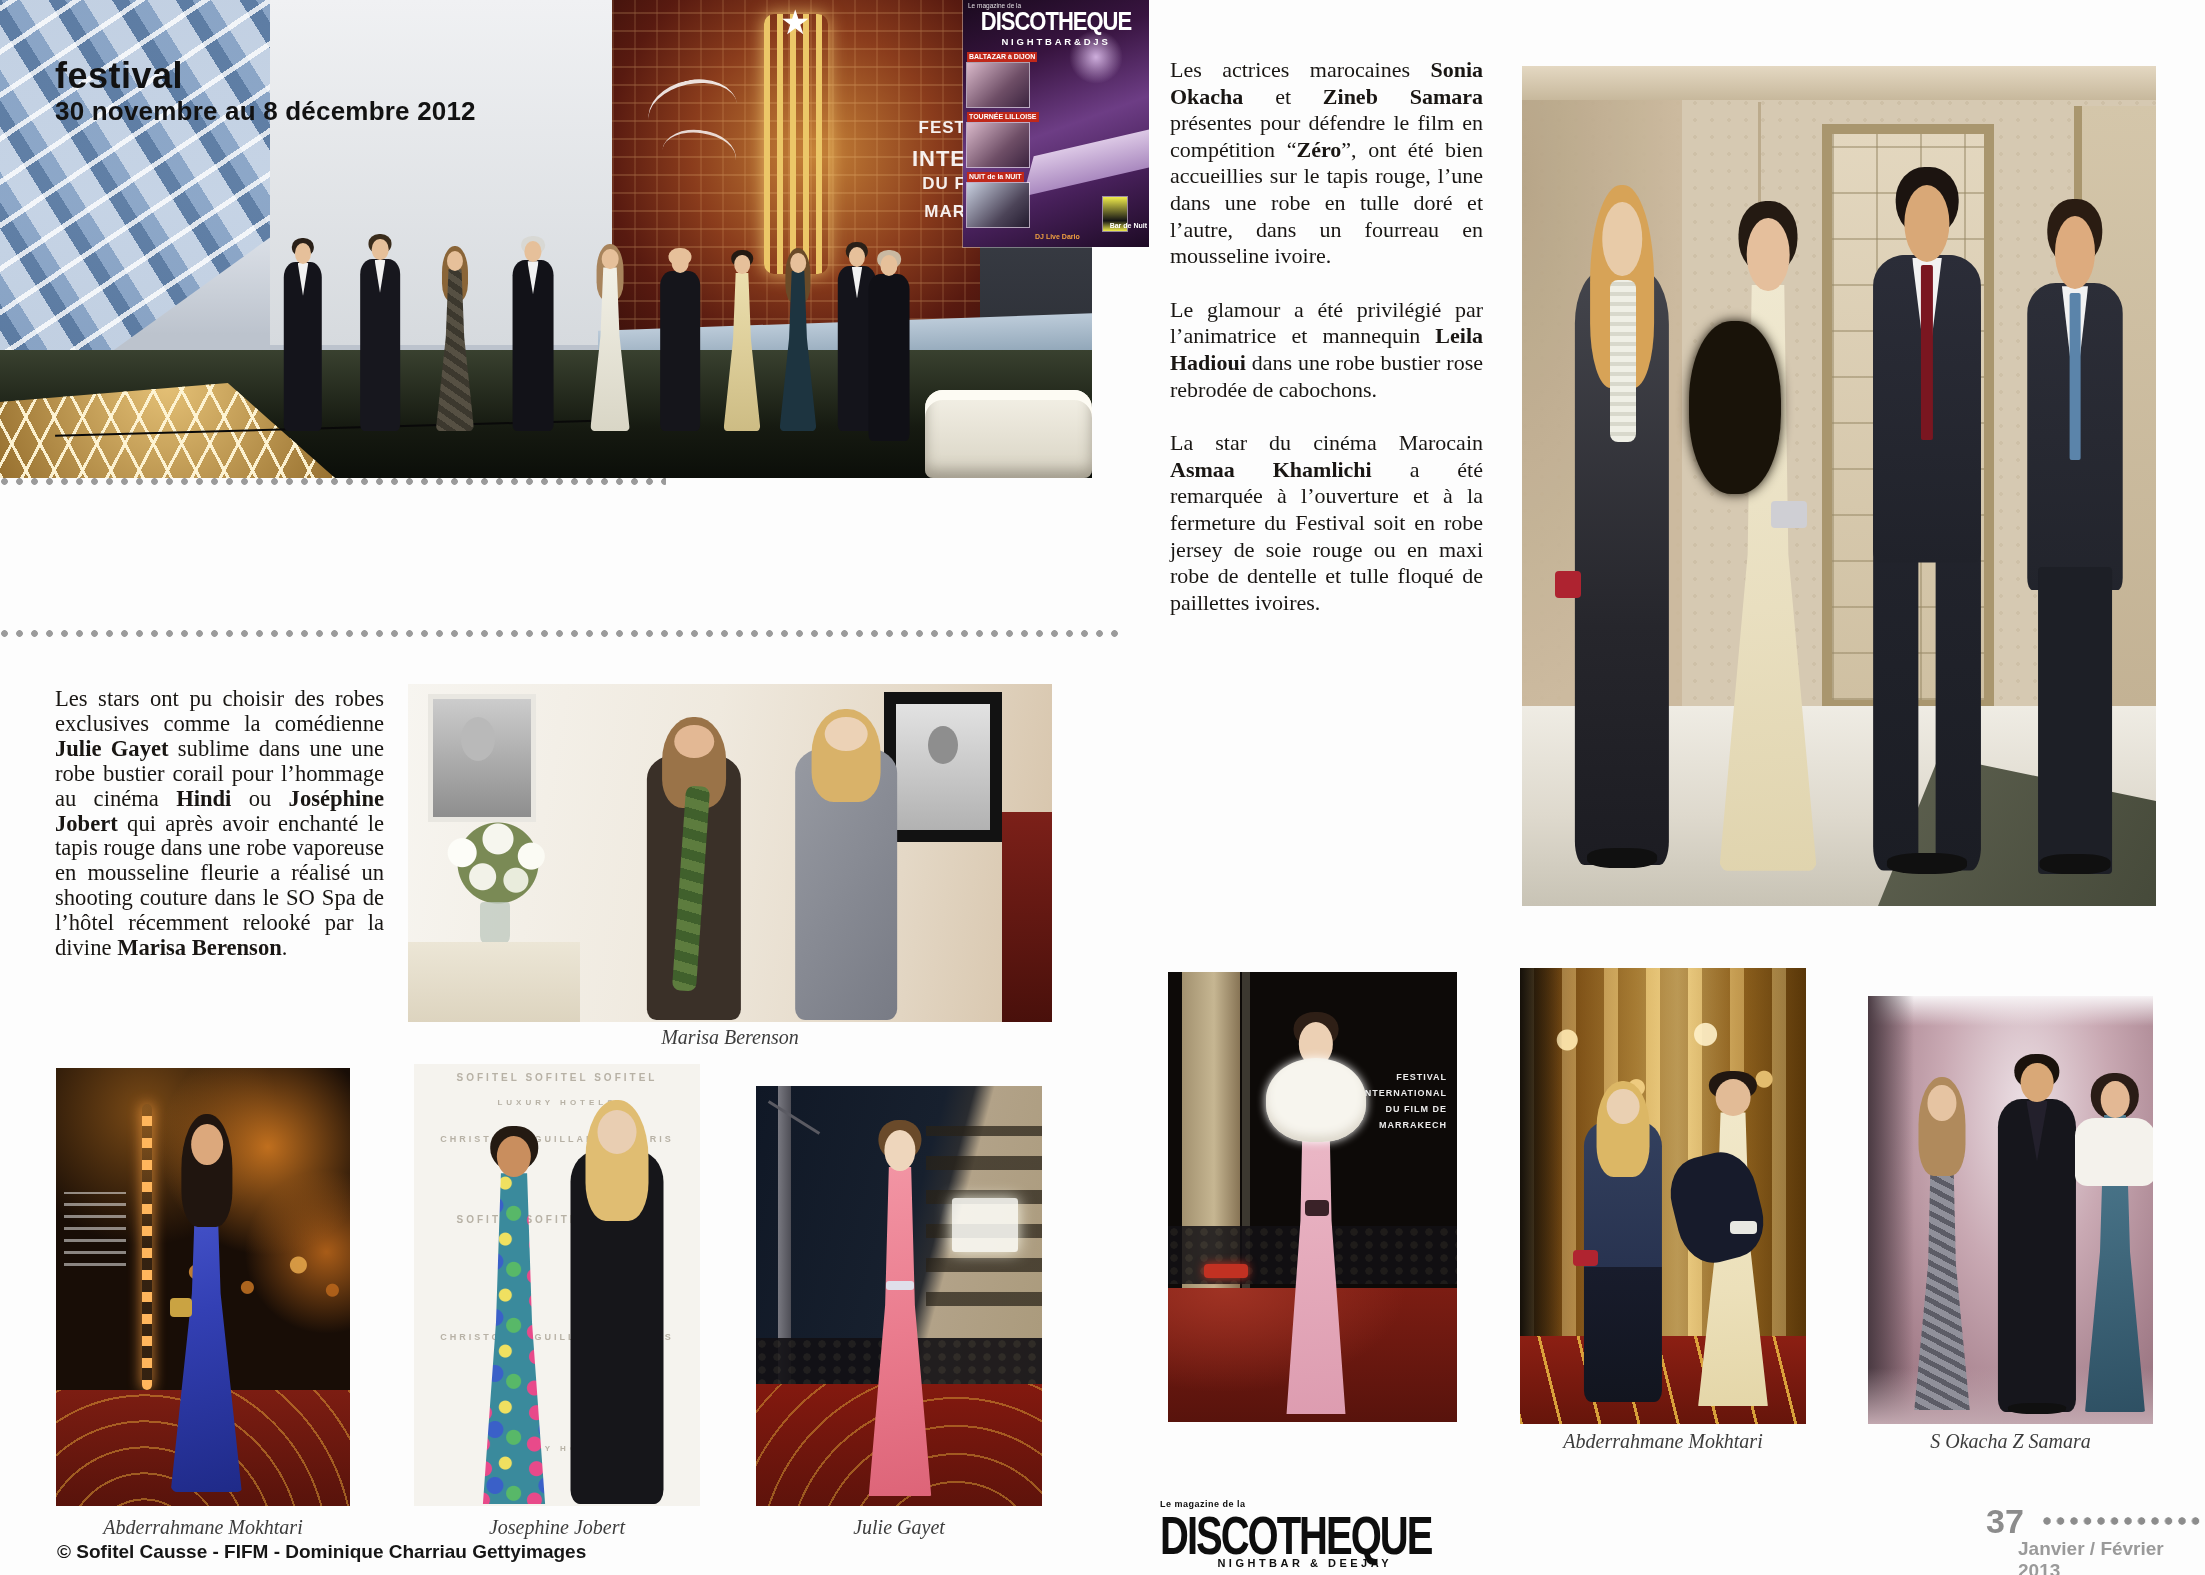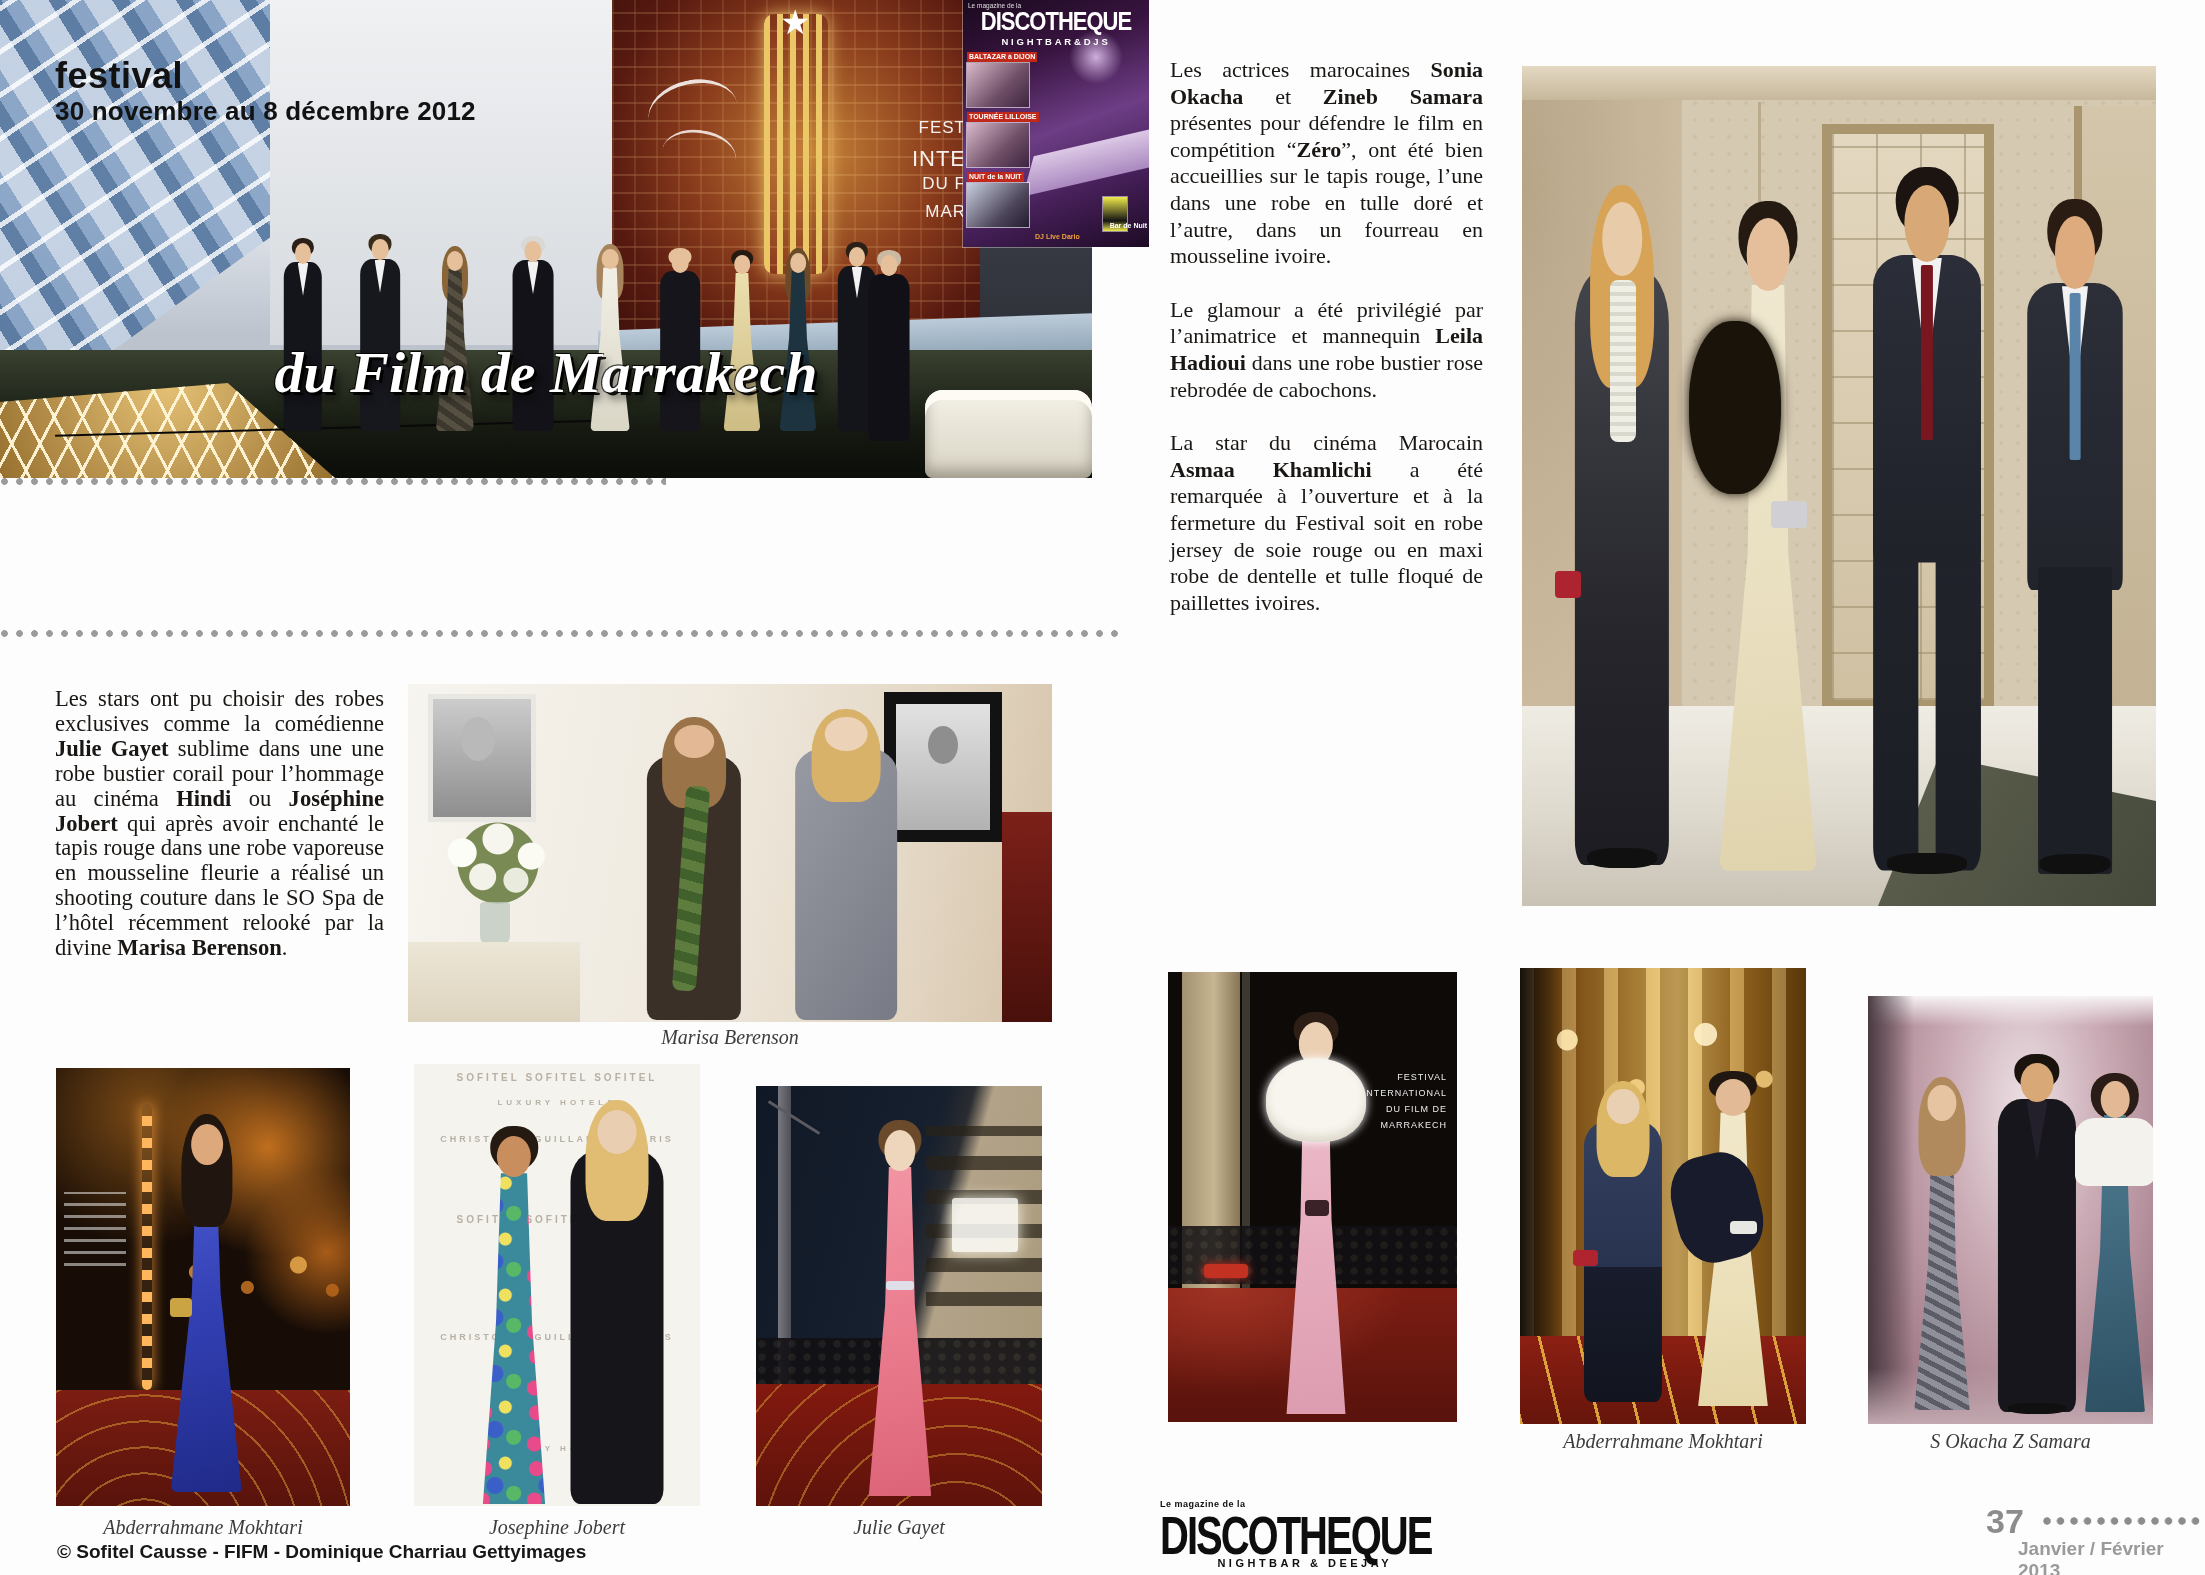--- a/index.html
+++ b/index.html
@@ -62,21 +62,21 @@
   .mc-sub{position:absolute;left:0;top:36px;width:100%;text-align:center;font-size:9.5px;font-weight:700;letter-spacing:2.8px;}
   .mc-thumb{position:absolute;left:4px;width:62px;height:44px;background:linear-gradient(135deg,#d9b9ca,#6e4e66 60%,#3c2440);
             box-shadow:0 0 0 1px rgba(255,255,255,.6);}
   .mc-lab{position:absolute;left:4px;font-size:7px;font-weight:700;line-height:10px;padding:0 2px;background:#c0281a;white-space:nowrap;}
   .mc-lab.plain{background:none;color:#f0a040;}
   .mc-flyer{position:absolute;right:22px;bottom:16px;width:24px;height:34px;background:linear-gradient(#f0ec4c,#141414 70%,#f0ec4c);
             box-shadow:0 0 0 1px rgba(255,255,255,.5);}
   .mc-flab{position:absolute;right:2px;bottom:18px;font-size:7px;font-weight:700;white-space:nowrap;}
   
   .crowd{background-image:radial-gradient(circle at 6px 6px,#23201e 3.4px,rgba(0,0,0,0) 4px);background-size:15px 13px;background-color:#121014;}
-  .signtxt{position:absolute;color:rgba(255,255,255,.92);font-family:"Liberation Sans",sans-serif;font-weight:400;}
+  .signtxt{position:absolute;color:rgba(255,255,255,.92);font-family:"Liberation Sans",sans-serif;font-weight:700;}
   .walltxt{position:absolute;width:100%;text-align:center;color:#b7b1a5;font-family:"Liberation Sans",sans-serif;
            font-size:10px;font-weight:700;letter-spacing:3px;white-space:nowrap;}
 </style>
 </head>
 <body>
 
 <div class="spread">
 
   <figure class="ph" style="left:0;top:0;width:1092px;height:478px;margin:0;background:linear-gradient(180deg,#c3cad6 0%,#e6eaf0 42%,#bcc3cd 70%);">
 
@@ -172,21 +172,20 @@
       </div>
 
     <div class="abs" style="left:925px;top:390px;width:167px;height:88px;background:linear-gradient(#f4f1e7,#d8d3c3);border-radius:18px 18px 8px 8px;box-shadow:inset 0 10px 0 #fdfbf3,inset 0 -8px 14px rgba(90,85,70,.45);"></div>
 
     <div class="hero-label">
       <div class="l1">festival</div>
       <div class="l2">30 novembre au 8 décembre 2012</div>
     </div>
 
     <div class="hero-title">
-      <div>du Film de Marrakech</div>
     </div>
   </figure>
 
   <aside class="minicover">
     <div class="bar"></div>
     <div class="glow"></div>
     <div class="mc-tag">Le magazine de la</div>
     <div class="mc-title">DISCOTHEQUE</div>
     <div class="mc-sub">NIGHTBAR&amp;DJS</div>
     <div class="mc-lab" style="top:52px;">BALTAZAR à DIJON</div>

